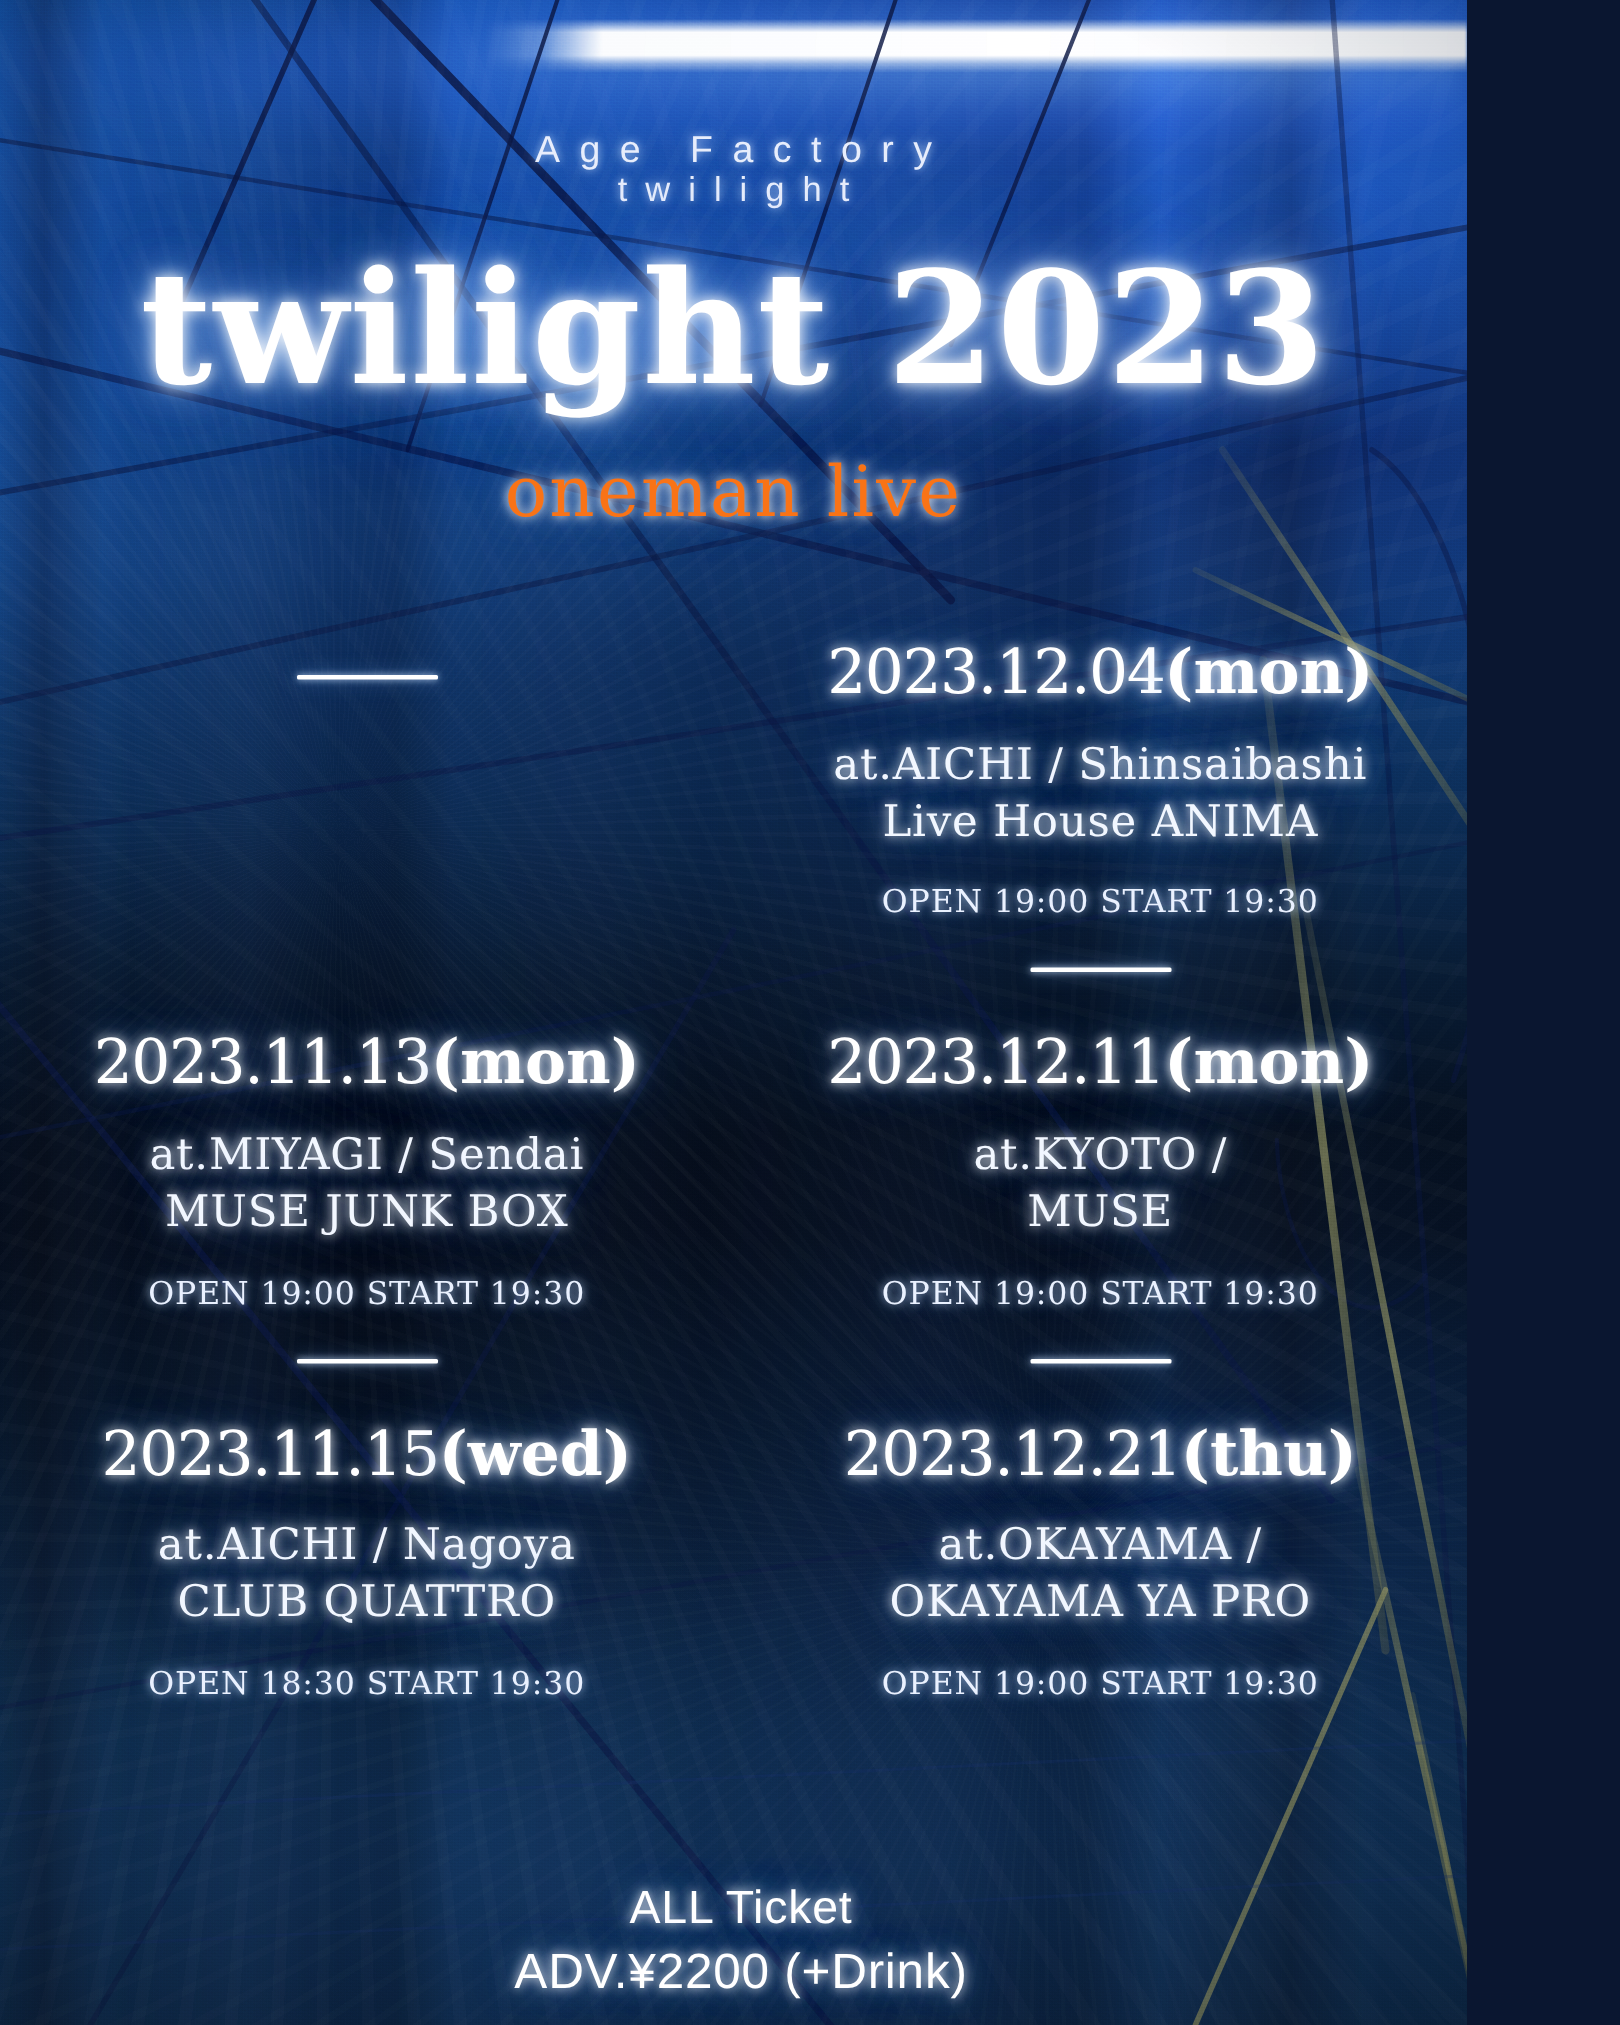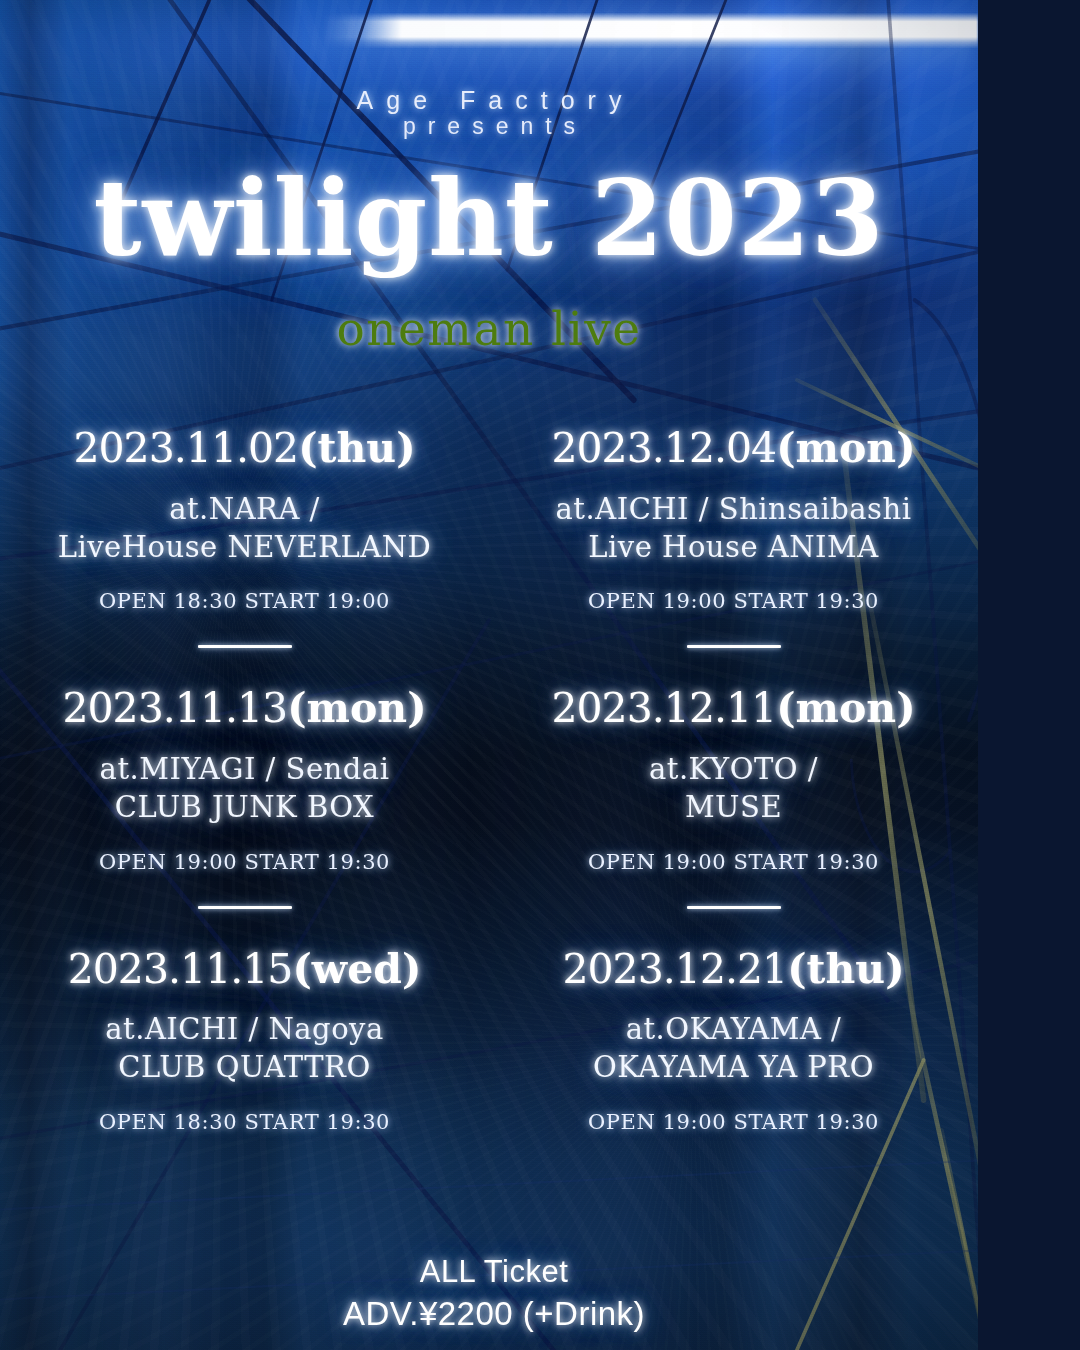--- a/index.html
+++ b/index.html
@@ -175,21 +175,21 @@
     font-size:104px; font-weight:700;
     letter-spacing:1px;
     line-height:1.08;
     color:#ffffff;
   }
   .subtitle {
     position:absolute; left:0; right:0; top:301px;
     font-family:"DejaVu Serif", serif;
     font-size:47px; font-weight:400;
     letter-spacing:1.5px;
-    color:#4d7c0f;
+    color:#f97316;
   }
 
   
   .schedule {
     position:absolute; left:0; right:0; top:418px;
     display:grid;
     grid-template-columns:1fr 1fr;
     row-gap:0;
   }
   .cell { position:relative; padding:0 10px; }
@@ -303,39 +303,29 @@
     </svg>
   </div>
 
   <div class="bg-layer bg-grain"></div>
   <div class="bg-layer bg-grain2"></div>
   <div class="bg-layer bg-vignette"></div>
 
   <div id="content">
 
     <div class="presenter glow-s">Age Factory</div>
-    <div class="presents glow-s">presents</div>
+    <div class="presents glow-s">twilight</div>
 
     <div class="title glow-l">twilight 2023</div>
 
     <div class="subtitle glow-m">oneman live</div>
 
     <div class="schedule">
 
       <div class="cell">
-        <div class="cell-inner">
-          <div class="ev-date glow-m">
-            <span>2023.11.02</span><span class="dow">(thu)</span>
-          </div>
-          <div class="ev-venue glow-m">
-            <div>at.NARA /</div>
-            <div>LiveHouse NEVERLAND</div>
-          </div>
-          <div class="ev-time glow-s">OPEN 18:30  START 19:00</div>
-        </div>
         <div class="divider"></div>
       </div>
 
       <div class="cell">
         <div class="cell-inner">
           <div class="ev-date glow-m">
             <span>2023.12.04</span><span class="dow">(mon)</span>
           </div>
           <div class="ev-venue glow-m">
             <div>at.AICHI / Shinsaibashi</div>
@@ -346,21 +336,21 @@
         <div class="divider"></div>
       </div>
 
       <div class="cell">
         <div class="cell-inner">
           <div class="ev-date glow-m">
             <span>2023.11.13</span><span class="dow">(mon)</span>
           </div>
           <div class="ev-venue glow-m">
             <div>at.MIYAGI / Sendai</div>
-            <div>CLUB JUNK BOX</div>
+            <div>MUSE JUNK BOX</div>
           </div>
           <div class="ev-time glow-s">OPEN 19:00  START 19:30</div>
         </div>
         <div class="divider"></div>
       </div>
 
       <div class="cell">
         <div class="cell-inner">
           <div class="ev-date glow-m">
             <span>2023.12.11</span><span class="dow">(mon)</span>

